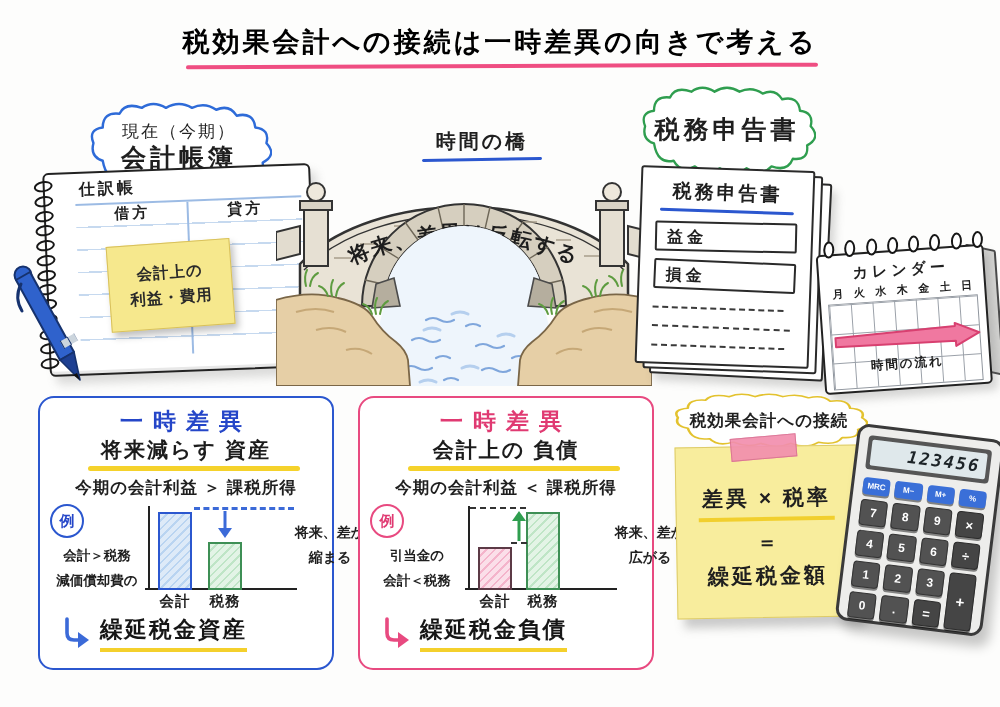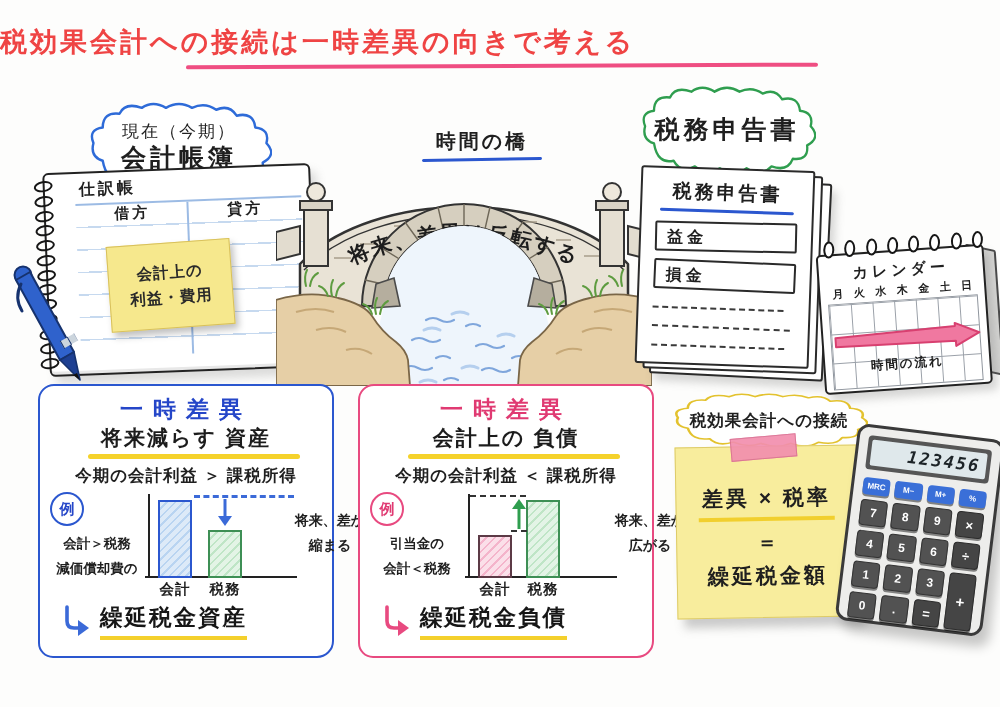--- a/index.html
+++ b/index.html
@@ -1,22 +1,22 @@
 <!DOCTYPE html>
 <html><head>
 <meta charset="utf-8">
 <style>
   html,body{margin:0;padding:0;background:#fff;}
   *{box-sizing:border-box;}
   .canvas{position:relative;width:1000px;height:707px;background:#fdfdfc;overflow:hidden;
     font-family:"Liberation Sans",sans-serif;color:#1f1f1f;}
 
   
-  .title{position:absolute;left:0;top:24px;width:1000px;
-    font-size:27px;letter-spacing:3px;font-weight:600;color:#ef4444;}
+  .title{position:absolute;left:0;top:24px;width:1000px;text-align:center;
+    font-size:27px;letter-spacing:3px;font-weight:600;color:#000000;}
   .title-underline{position:absolute;left:186px;top:64px;width:632px;height:4px;
     background:#ef4e82;border-radius:3px;transform:rotate(-.25deg);}
 
   
   .cloud{position:absolute;}
   .cloud svg{position:absolute;inset:0;width:100%;height:100%;}
   .cloud-path{fill:#fff;stroke-width:2.6;stroke-linejoin:round;}
   .cloud-blue{stroke:#2e6bd8;}
   .cloud-green{stroke:#2f9e4f;}
   .cloud-yellow{stroke:#e3c22e;}
@@ -89,21 +89,21 @@
       linear-gradient(to bottom,#9aa0a8 1.3px,transparent 1.3px);
     background-size:21.7px 29px;}
   .cal-arrow{position:absolute;left:2px;top:25px;width:148px;height:26px;}
   .cal-flow{position:absolute;left:0;right:0;top:55px;text-align:center;font-size:12.5px;
     font-weight:600;letter-spacing:2px;}
 
   
   .pen-svg{position:absolute;left:0;top:256px;width:100px;height:140px;}
 
   
-  .concept-box{position:absolute;top:384px;width:296px;height:274px;background:#fff;
+  .concept-box{position:absolute;top:396px;width:296px;height:274px;background:#fff;
     border-radius:16px 14px 17px 15px;}
   .concept-box.asset{left:38px;border:2.6px solid #2b57cf;}
   .concept-box.liability{left:358px;border:2.6px solid #e84a80;}
   .cb-heading{position:absolute;top:8px;left:0;right:0;text-align:center;font-size:23px;
     font-weight:700;letter-spacing:10px;}
   .asset .cb-heading{color:#2546c8;}
   .liability .cb-heading{color:#e03a72;}
   .cb-sub{position:absolute;top:38px;left:0;right:0;text-align:center;font-size:21px;
     font-weight:600;letter-spacing:2px;color:#1c1c1c;}
   .cb-sub-underline{position:absolute;top:68px;left:48px;width:212px;height:4.5px;

